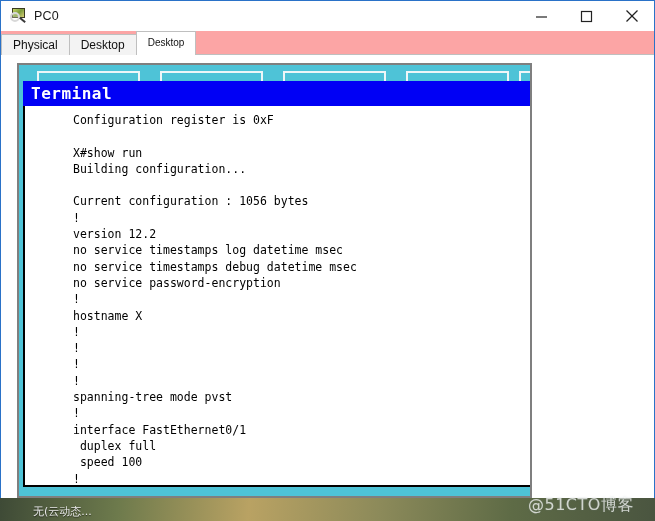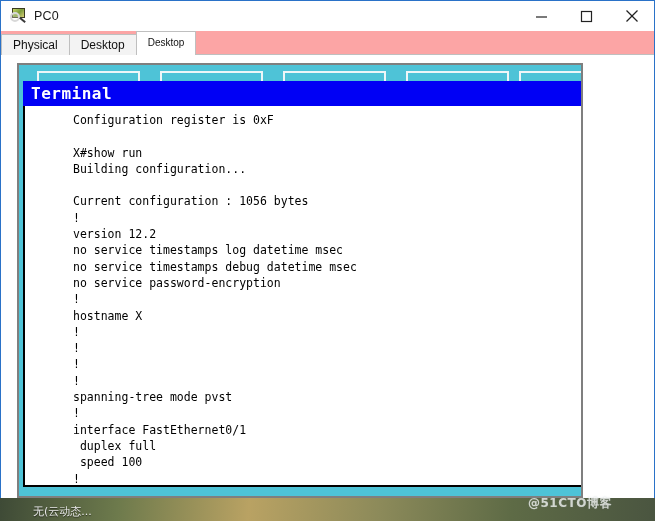--- a/index.html
+++ b/index.html
@@ -119,21 +119,21 @@
     line-height: 22px;
     z-index: 3;
     font-size: 10px;
   }
 
   
   #desktop-pane {
     position: absolute;
     left: 16px;
     top: 62px;
-    width: 566px;
+    width: 515px;
     height: 435px;
     background: #4ec3d7;
     border: 2px solid #7f7f7f;
     box-sizing: border-box;
     overflow: hidden;
   }
 
   
   .desk-icon {
     position: absolute;
@@ -288,27 +288,26 @@
     color: #e9e9e9;
     font-family: "DejaVu Sans", sans-serif;
     white-space: nowrap;
     text-shadow: 0 1px 1px rgba(0,0,0,0.6);
     margin-left: 31px;
   }
   #watermark {
     position: absolute;
     left: 528px;
     top: 495px;
-    font-size: 12px;
+    font-size: 16px;
     color: rgba(255,255,255,0.72);
     font-family: "DejaVu Sans", sans-serif;
     letter-spacing: 0.5px;
     pointer-events: none;
     text-shadow: 0 0 2px rgba(120,140,150,0.35);
-    font-weight: bold;
   }
 </style>
 </head>
 <body>
 
 <div id="app-window">
 
   <div id="title-bar">
     <div id="window-icon">
       <div class="mon"></div>

